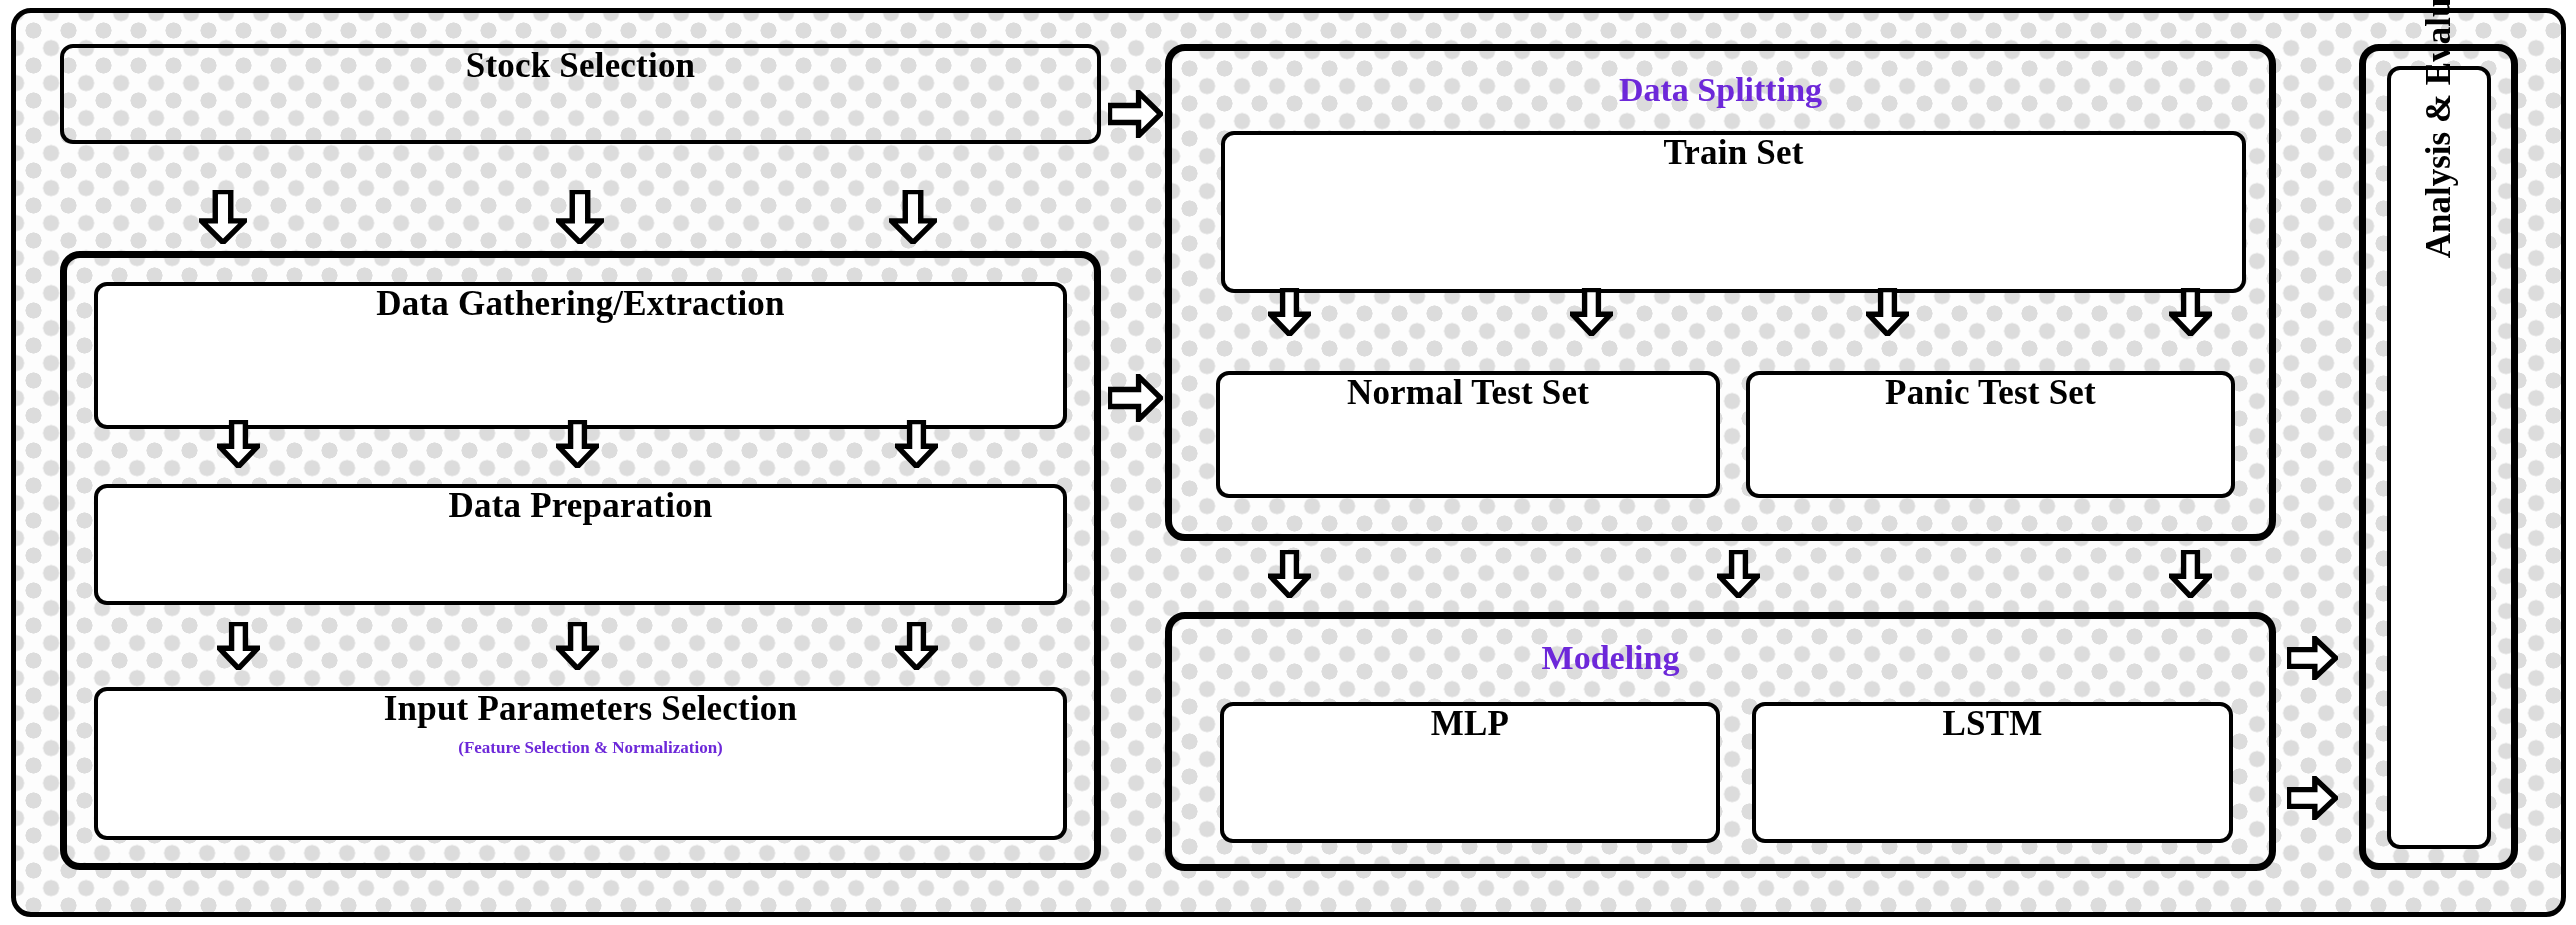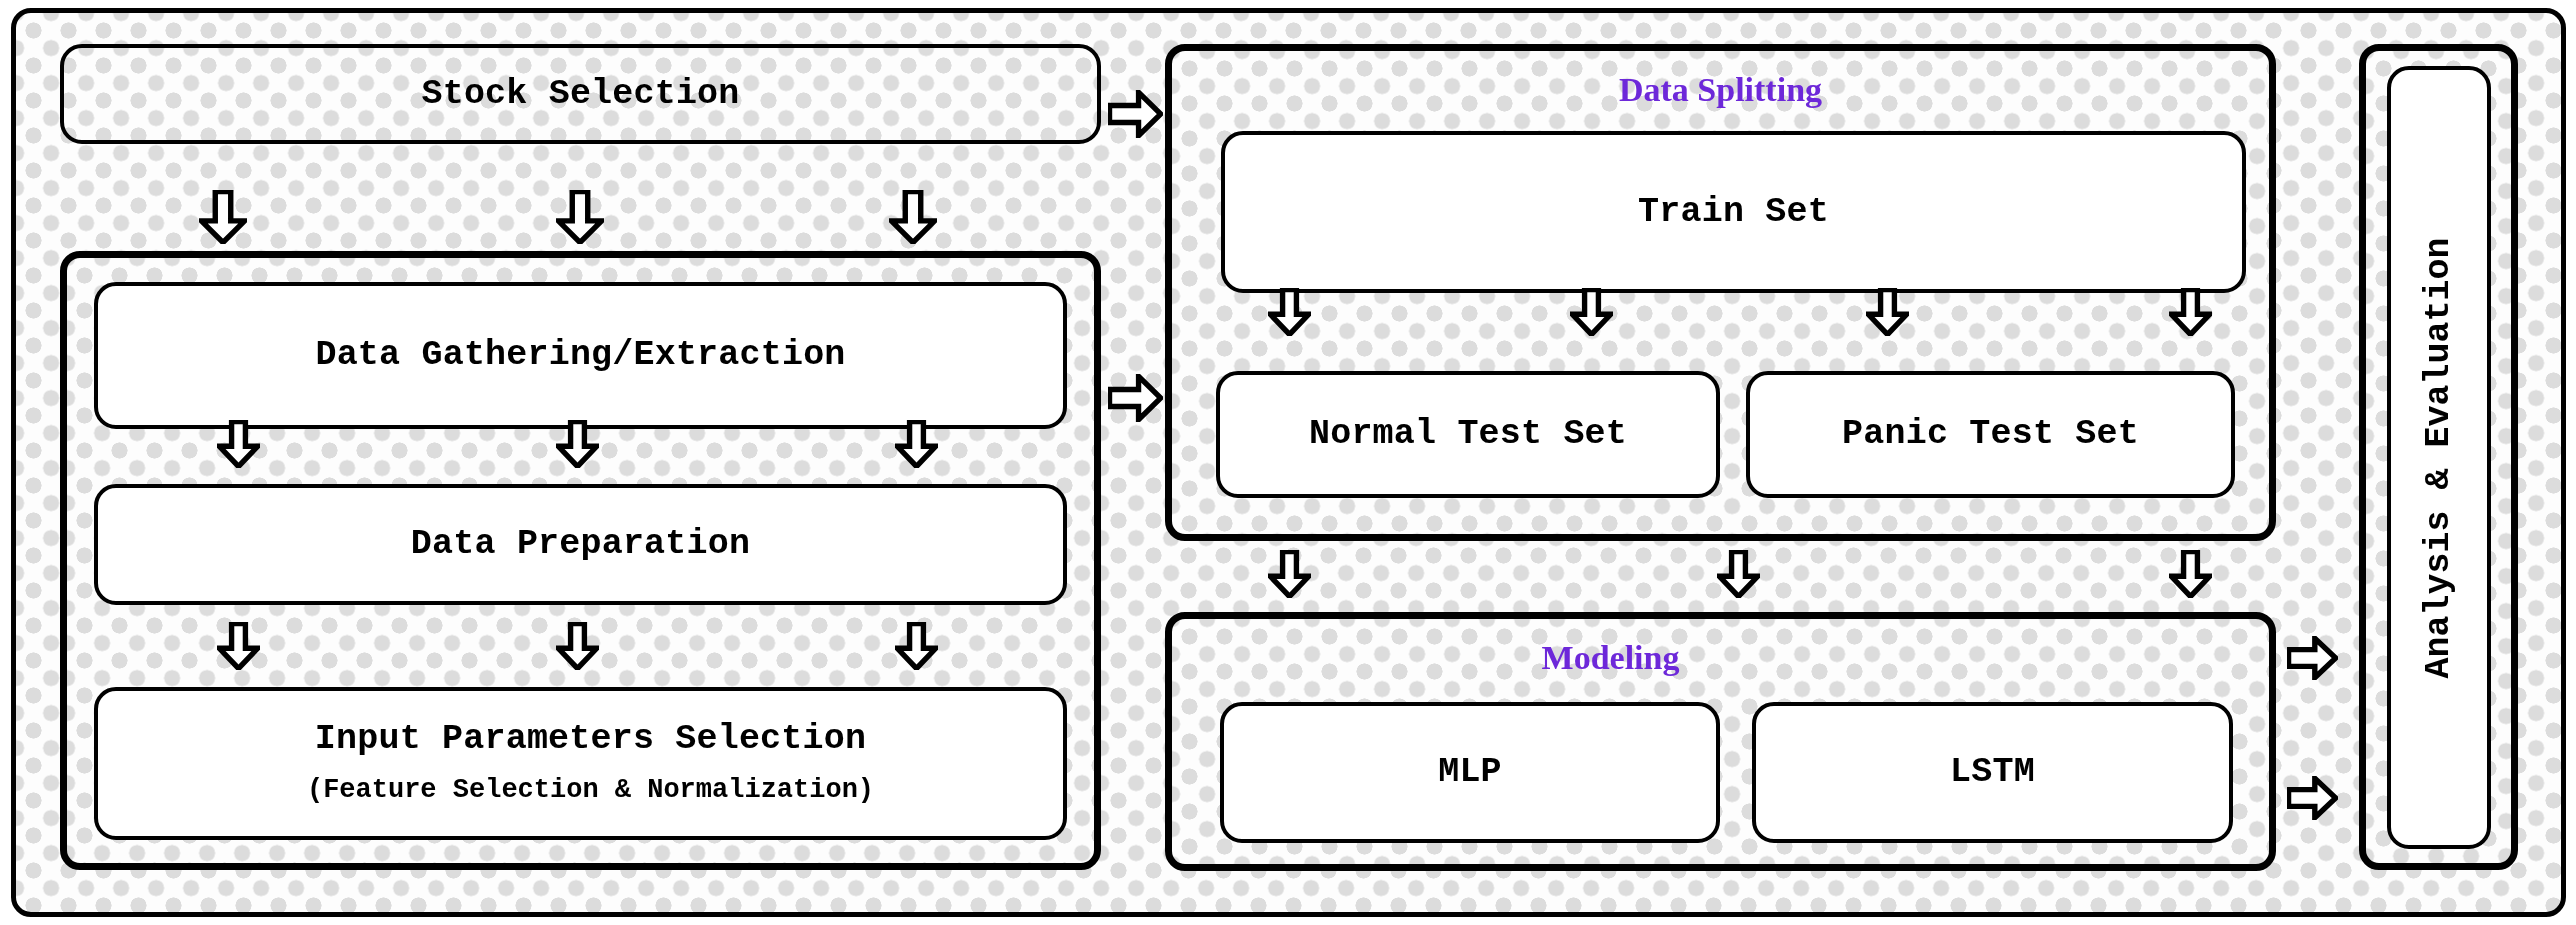--- a/index.html
+++ b/index.html
@@ -42,45 +42,43 @@
   .panel {
     position: absolute;
     border: 7px solid #000;
     border-radius: 20px;
   }
 
   
   .box {
     position: absolute;
     border: 4.6px solid #000;
-    border-radius: 22px;
+    border-radius: 13px;
     background: #ffffff;
     display: flex;
     flex-direction: column;
     align-items: center;
-    justify-content: center;
     text-align: center;
-    font-family: Liberation Mono, monospace;
   }
   .box.transparent { background: transparent; }
 
   .box-title {
     font-weight: bold;
     font-size: 35px;
     letter-spacing: 0.2px;
     line-height: 1.05;
     color: #000;
     white-space: nowrap;
   }
   .box-sub {
     font-weight: bold;
-    font-size: 27px;
+    font-size: 17px;
     line-height: 1.1;
-    color: #000000;
-    margin-top: 18px;
+    color: #6d28d9;
+    margin-top: 11px;
     white-space: nowrap;
   }
 
   
   .panel-heading {
     position: absolute;
     font-weight: bold;
     font-size: 34px;
     color: #6d28d9;
     text-align: center;

